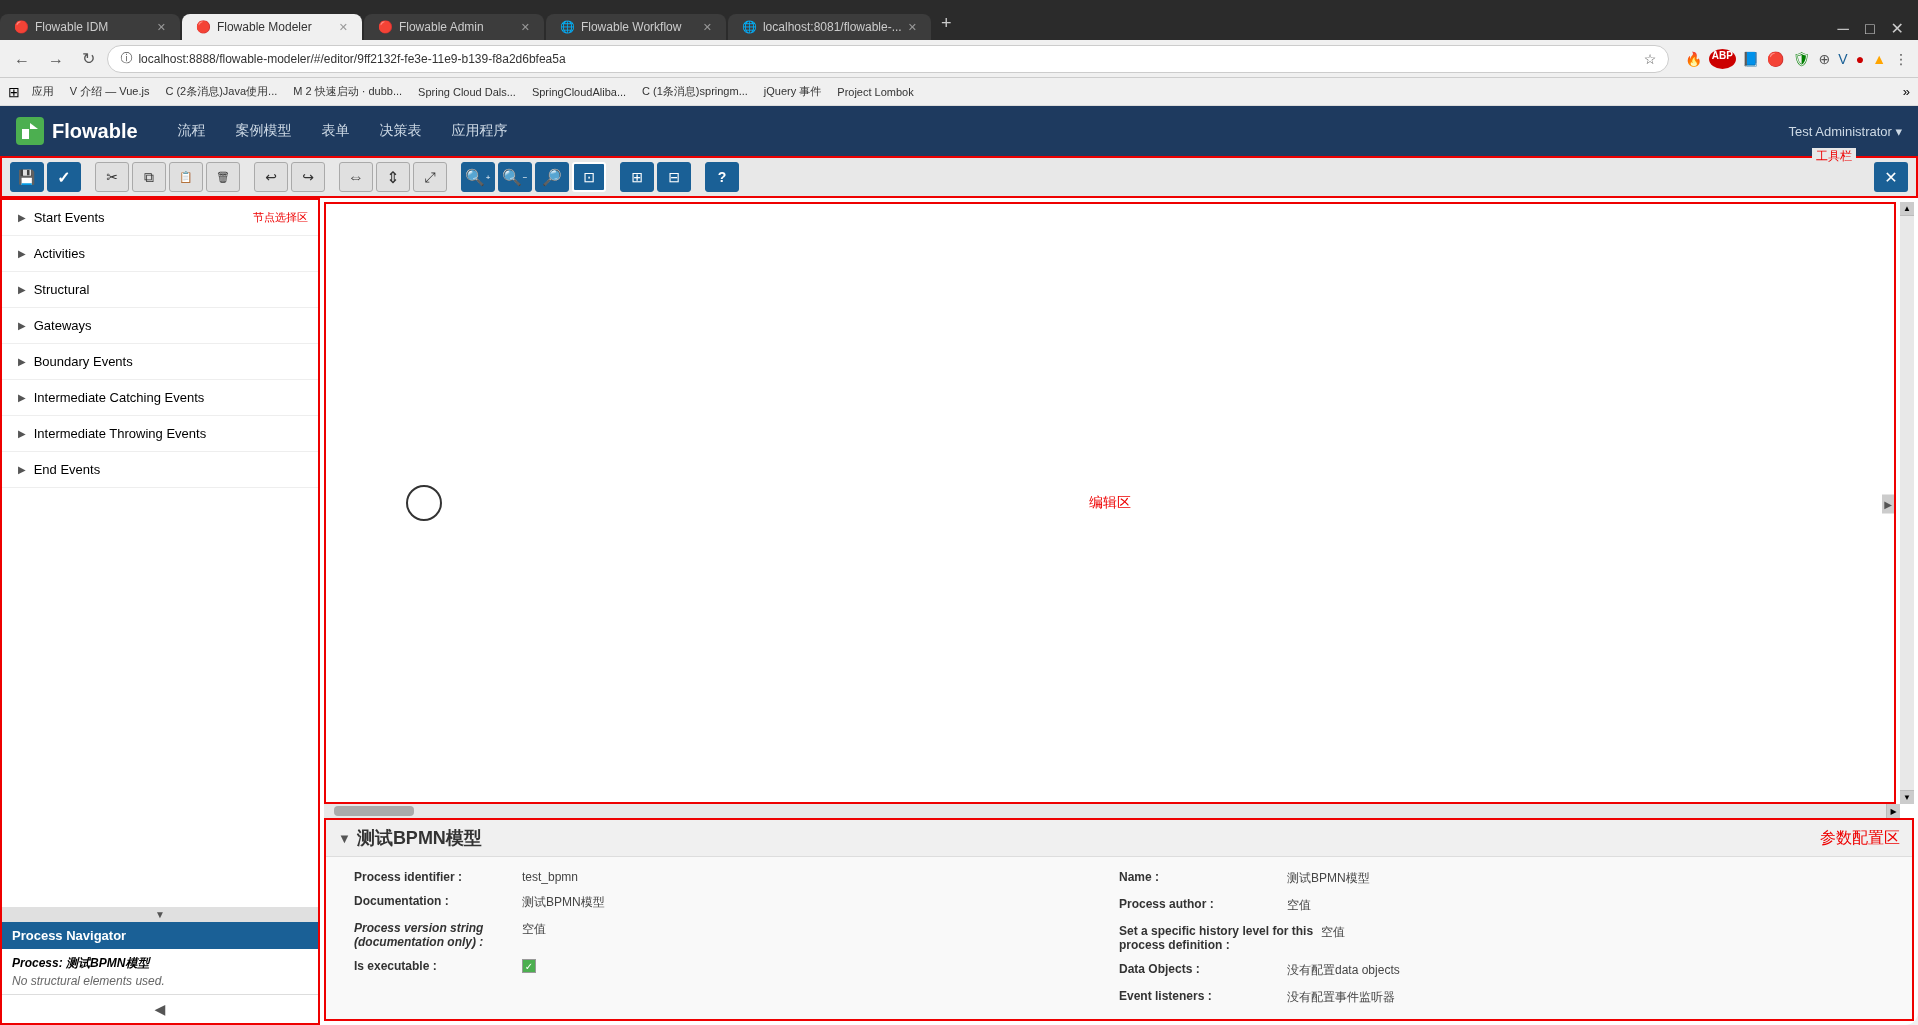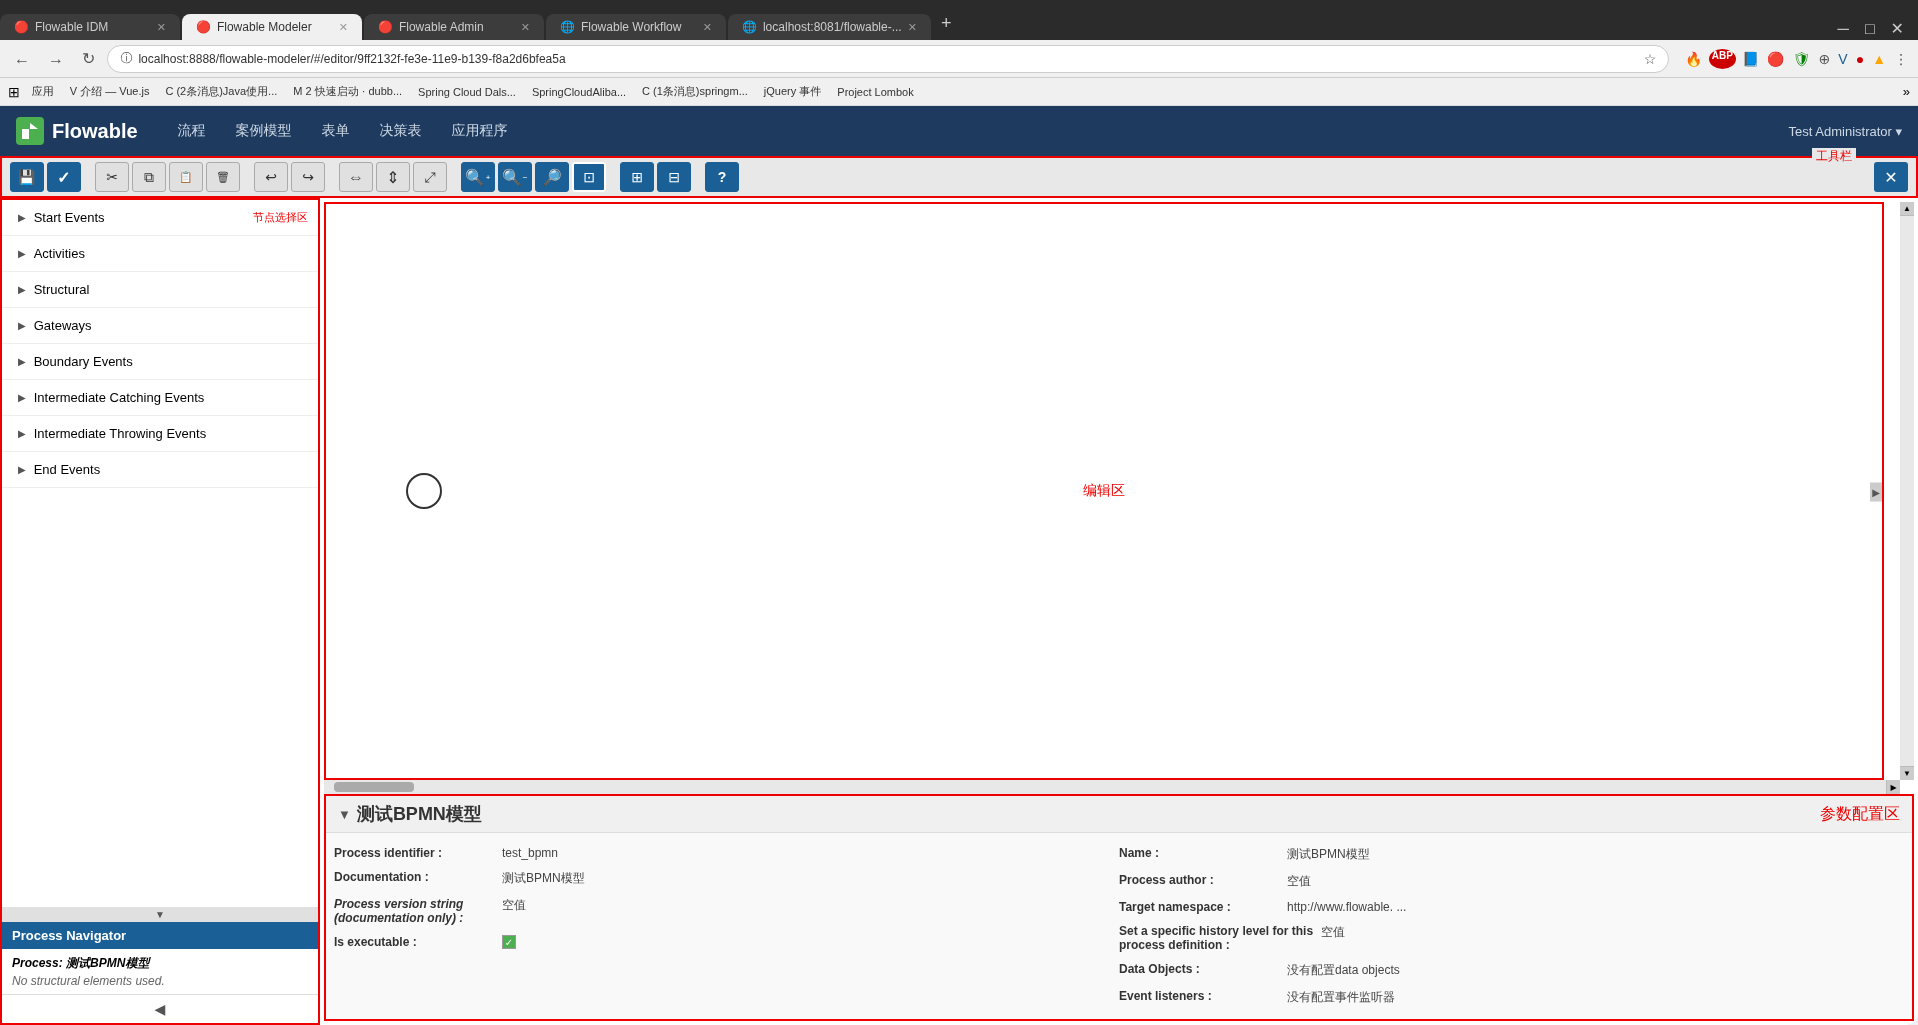--- a/index.html
+++ b/index.html
@@ -62,26 +62,26 @@
     
     .editor-area { flex: 1; display: flex; flex-direction: column; overflow: hidden; }
     .start-event { position: absolute; width: 36px; height: 36px; border: 2px solid #333; border-radius: 50%; left: 80px; top: 50%; transform: translateY(-50%); background: white; }
 
     
     .bottom-panel { border: 2px solid #e00; margin: 0 4px 4px 4px; background: #f9f9f9; }
     .bottom-header { display: flex; align-items: center; padding: 6px 12px; border-bottom: 1px solid #ddd; background: #f0f0f0; }
     .collapse-btn { margin-right: 6px; cursor: pointer; color: #555; }
     .process-title { font-size: 18px; font-weight: bold; color: #333; }
     .params-label { margin-left: auto; color: #e00; font-size: 16px; }
-    .bottom-content { display: grid; grid-template-columns: 1fr 1fr; gap: 0; padding: 8px 8px; }
+    .bottom-content { display: grid; grid-template-columns: 1fr 1fr; gap: 0; padding: 8px 28px; }
     .field-group { display: flex; padding: 5px 0; gap: 8px; }
     .field-label { font-weight: bold; font-size: 12px; color: #333; min-width: 160px; flex-shrink: 0; }
     .field-value { font-size: 12px; color: #444; }
     .checkbox { width: 14px; height: 14px; border: 1px solid #999; background: #4CAF50; display: flex; align-items: center; justify-content: center; color: white; font-size: 10px; }
-    .canvas-main { flex: 1; border: 2px solid #e00; margin: 4px 16px 0 4px; position: relative; background: white; min-height: 280px; overflow: hidden; }
+    .canvas-main { flex: 1; border: 2px solid #e00; margin: 4px 4px 0 4px; position: relative; background: white; min-height: 280px; overflow: hidden; }
   </style>
 </head>
 <body>
 
 <div class="browser-chrome">
   <div class="tab-bar">
     <div class="tab">
       <span>🔴</span>
       <span>Flowable IDM</span>
       <span class="tab-close">✕</span>
@@ -326,24 +326,20 @@
           <div>
             <div class="field-group">
               <span class="field-label">Name :</span>
               <span class="field-value">测试BPMN模型</span>
             </div>
             <div class="field-group">
               <span class="field-label">Process author :</span>
               <span class="field-value">空值</span>
             </div>
             <div class="field-group">
-              <span class="field-label">Target namespace :</span>
-              <span class="field-value">http://www.flowable. ...</span>
-            </div>
-            <div class="field-group">
               <span class="field-label" style="min-width:180px;flex-shrink:0;">Set a specific history level for this<br>process definition :</span>
               <span class="field-value">空值</span>
             </div>
             <div class="field-group">
               <span class="field-label">Data Objects :</span>
               <span class="field-value">没有配置data objects</span>
             </div>
             <div class="field-group">
               <span class="field-label">Event listeners :</span>
               <span class="field-value">没有配置事件监听器</span>

